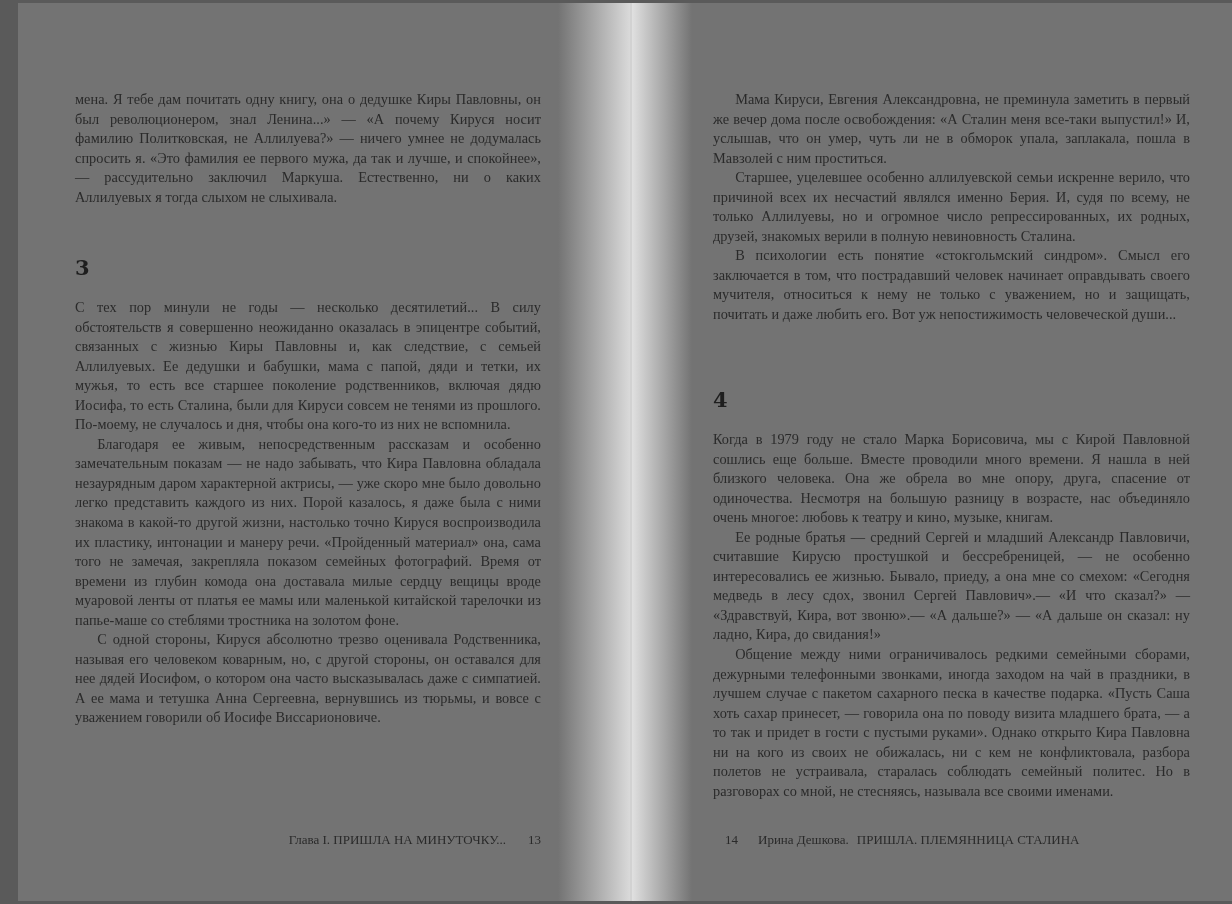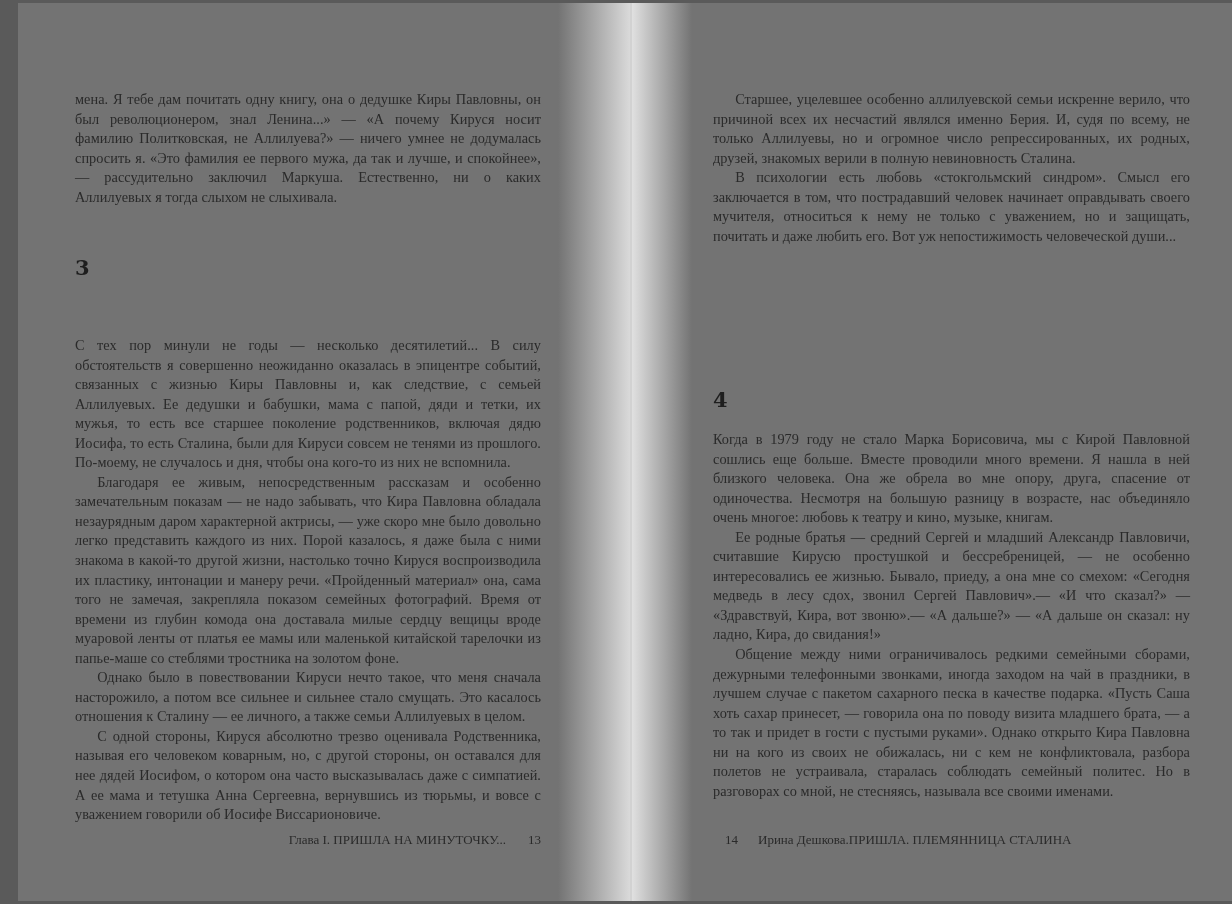--- a/index.html
+++ b/index.html
@@ -32,60 +32,60 @@
       text-align: justify; letter-spacing: 0.05px;
     }
     .text p { margin: 0; text-indent: 1.55em; }
     .text p.noindent { text-indent: 0; }
     .block-top { position: absolute; top: 87px; left: 0; right: 0; }
     .chapter-num {
       position: absolute; left: 0; font-family: "DejaVu Serif", serif;
       font-weight: bold; font-size: 21px; color: #1e1e1e;
     }
     .page-left .chapter-num { top: 252px; }
-    .page-left .block-mid { position: absolute; top: 295px; left: 0; right: 0; margin-top: 38px; }
+    .page-left .block-mid { position: absolute; top: 295px; left: 0; right: 0; }
     .page-right .chapter-num { top: 384px; }
     .page-right .block-mid { position: absolute; top: 427px; left: 0; right: 0; }
     .footer {
       position: absolute; top: 829px; font-size: 13px; color: #2a2a2a; white-space: nowrap;
     }
     .page-left .footer { right: 0; }
     .page-left .footer .pn { margin-left: 22px; }
     .page-right .footer { left: 12px; }
     .page-right .footer .pn { margin-right: 20px; }
-    .footer .author { }
+    .footer .author { margin-right: 8px; }
   </style>
 </head>
 <body>
 
 <div class="spread">
   <div class="gutter-left"></div>
   <div class="gutter-line"></div>
   <div class="gutter-right"></div>
 
   <div class="page page-left">
     <div class="block-top text">
       <p class="noindent">мена. Я тебе дам почитать одну книгу, она о дедушке Киры Павловны, он был революционером, знал Ленина...» — «А почему Кируся носит фамилию Политковская, не Аллилуева?» — ничего умнее не додумалась спросить я. «Это фамилия ее первого мужа, да так и лучше, и спокойнее», — рассудительно заключил Маркуша. Естественно, ни о каких Аллилуевых я тогда слыхом не слыхивала.</p>
     </div>
     <div class="chapter-num">3</div>
     <div class="block-mid text">
       <p class="noindent">С тех пор минули не годы — несколько десятилетий... В силу обстоятельств я совершенно неожиданно оказалась в эпицентре событий, связанных с жизнью Киры Павловны и, как следствие, с семьей Аллилуевых. Ее дедушки и бабушки, мама с папой, дяди и тетки, их мужья, то есть все старшее поколение родственников, включая дядю Иосифа, то есть Сталина, были для Кируси совсем не тенями из прошлого. По-моему, не случалось и дня, чтобы она кого-то из них не вспомнила.</p>
       <p>Благодаря ее живым, непосредственным рассказам и особенно замечательным показам — не надо забывать, что Кира Павловна обладала незаурядным даром характерной актрисы, — уже скоро мне было довольно легко представить каждого из них. Порой казалось, я даже была с ними знакома в какой-то другой жизни, настолько точно Кируся воспроизводила их пластику, интонации и манеру речи. «Пройденный материал» она, сама того не замечая, закрепляла показом семейных фотографий. Время от времени из глубин комода она доставала милые сердцу вещицы вроде муаровой ленты от платья ее мамы или маленькой китайской тарелочки из папье-маше со стеблями тростника на золотом фоне.</p>
-      <p>Однако было в повествовании Кируси нечто такое, что меня сначала насторожило, а потом все сильнее и сильнее стало смущать. Это касалось отношения к Сталину — ее личного, а также семьи Аллилуевых в целом.</p>
       <p>С одной стороны, Кируся абсолютно трезво оценивала Родственника, называя его человеком коварным, но, с другой стороны, он оставался для нее дядей Иосифом, о котором она часто высказывалась даже с симпатией. А ее мама и тетушка Анна Сергеевна, вернувшись из тюрьмы, и вовсе с уважением говорили об Иосифе Виссарионовиче.</p>
     </div>
     <div class="footer">
       <span>Глава I. ПРИШЛА НА МИНУТОЧКУ...</span><span class="pn">13</span>
     </div>
   </div>
 
   <div class="page page-right">
     <div class="block-top text">
+      <p>Мама Кируси, Евгения Александровна, не преминула заметить в первый же вечер дома после освобождения: «А Сталин меня все-таки выпустил!» И, услышав, что он умер, чуть ли не в обморок упала, заплакала, пошла в Мавзолей с ним проститься.</p>
       <p>Старшее, уцелевшее особенно аллилуевской семьи искренне верило, что причиной всех их несчастий являлся именно Берия. И, судя по всему, не только Аллилуевы, но и огромное число репрессированных, их родных, друзей, знакомых верили в полную невиновность Сталина.</p>
-      <p>В психологии есть любовь «стокгольмский синдром». Смысл его заключается в том, что пострадавший человек начинает оправдывать своего мучителя, относиться к нему не только с уважением, но и защищать, почитать и даже любить его. Вот уж непостижимость человеческой души...</p>
+      <p>В психологии есть понятие «стокгольмский синдром». Смысл его заключается в том, что пострадавший человек начинает оправдывать своего мучителя, относиться к нему не только с уважением, но и защищать, почитать и даже любить его. Вот уж непостижимость человеческой души...</p>
     </div>
     <div class="chapter-num">4</div>
     <div class="block-mid text">
       <p class="noindent">Когда в 1979 году не стало Марка Борисовича, мы с Кирой Павловной сошлись еще больше. Вместе проводили много времени. Я нашла в ней близкого человека. Она же обрела во мне опору, друга, спасение от одиночества. Несмотря на большую разницу в возрасте, нас объединяло очень многое: любовь к театру и кино, музыке, книгам.</p>
       <p>Ее родные братья — средний Сергей и младший Александр Павловичи, считавшие Кирусю простушкой и бессребреницей, — не особенно интересовались ее жизнью. Бывало, приеду, а она мне со смехом: «Сегодня медведь в лесу сдох, звонил Сергей Павлович».— «И что сказал?» — «Здравствуй, Кира, вот звоню».— «А дальше?» — «А дальше он сказал: ну ладно, Кира, до свидания!»</p>
       <p>Общение между ними ограничивалось редкими семейными сборами, дежурными телефонными звонками, иногда заходом на чай в праздники, в лучшем случае с пакетом сахарного песка в качестве подарка. «Пусть Саша хоть сахар принесет, — говорила она по поводу визита младшего брата, — а то так и придет в гости с пустыми руками». Однако открыто Кира Павловна ни на кого из своих не обижалась, ни с кем не конфликтовала, разбора полетов не устраивала, старалась соблюдать семейный политес. Но в разговорах со мной, не стесняясь, называла все своими именами.</p>
     </div>
     <div class="footer">
       <span class="pn">14</span><span class="author">Ирина Дешкова.</span><span>ПРИШЛА. ПЛЕМЯННИЦА СТАЛИНА</span>
     </div>

